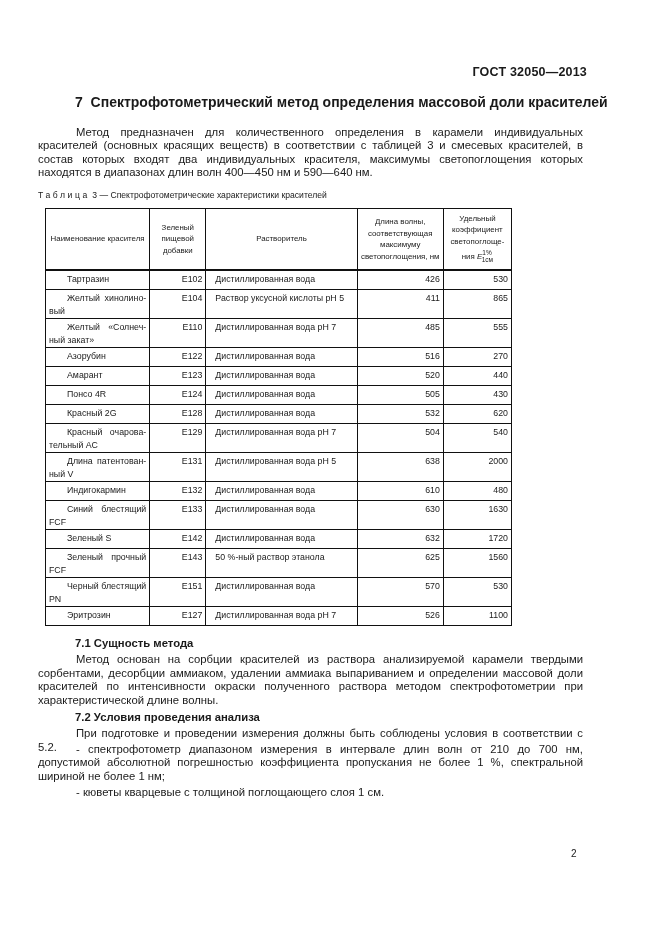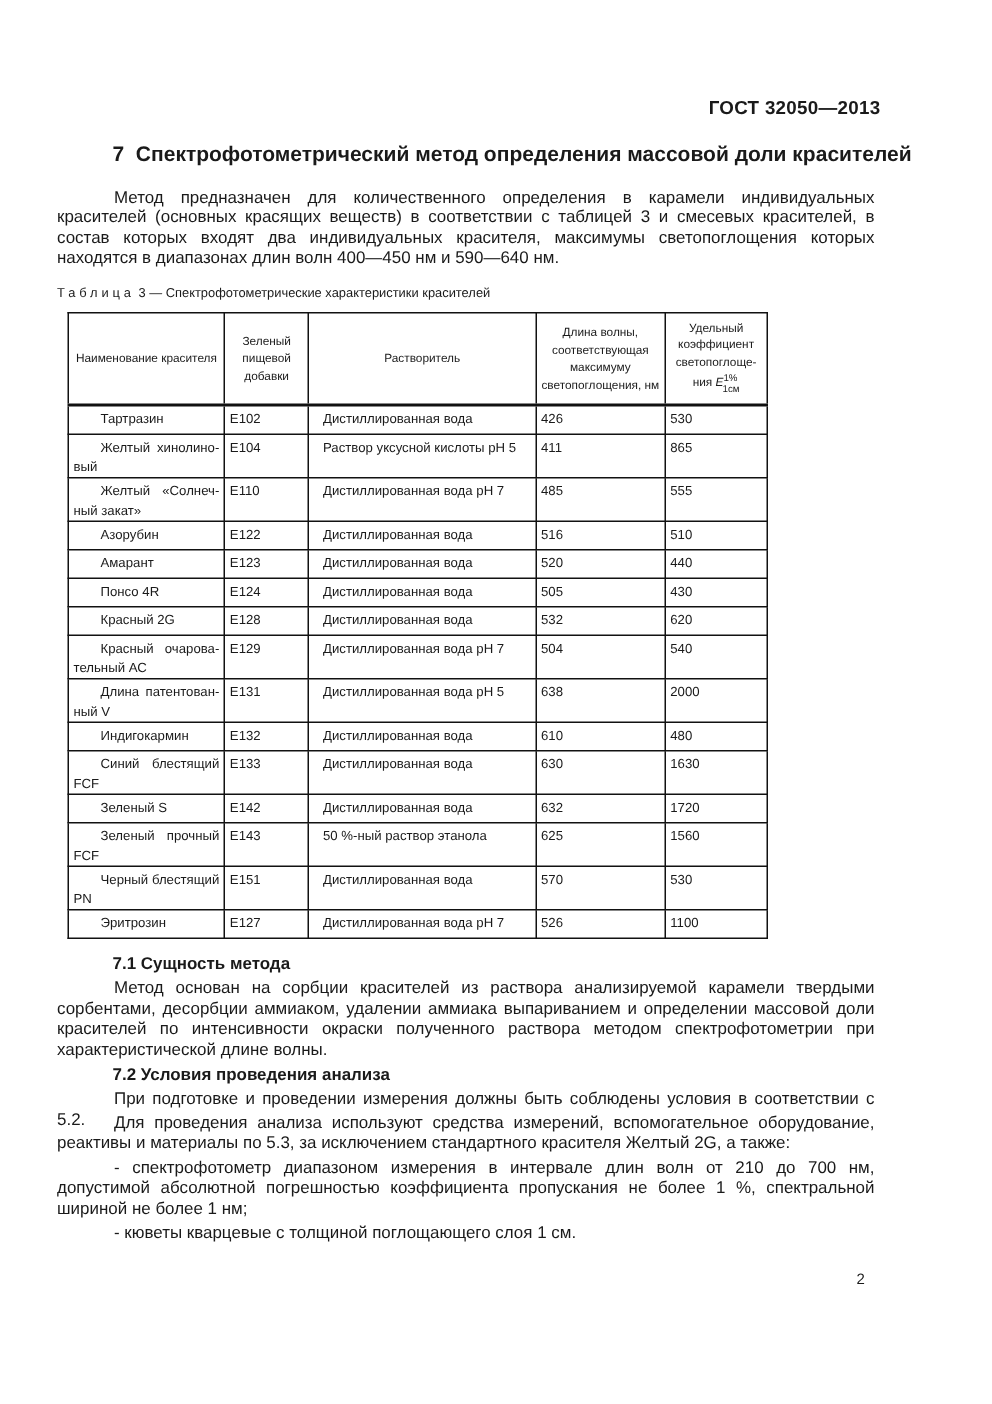--- a/index.html
+++ b/index.html
@@ -10,21 +10,21 @@
   .intro { position: absolute; left: 38px; top: 126px; width: 545px; font-size: 11.3px; line-height: 13.4px; text-align: justify; }
   .indent { text-indent: 38px; }
   .caption { position: absolute; left: 38px; top: 190px; font-size: 8.6px; white-space: nowrap; }
   .caption .spaced { letter-spacing: 2.6px; }
   table.t { position: absolute; left: 45px; top: 208px; width: 467px; border-collapse: collapse; font-size: 8.8px; }
   table.t td, table.t th { border: 1px solid #111; padding: 0 3px; vertical-align: top; }
   table.t th { font-weight: normal; font-size: 7.9px; text-align: center; vertical-align: middle; line-height: 11.5px; height: 60px; border-bottom: 2px solid #111; }
   table.t td { height: 16px; line-height: 13px; padding-top: 2px; }
   table.t tr.two td { height: 26px; }
   td.name { text-align: justify; text-align-last: left; }
-  td.c { text-align: left; }
+  td.c { text-align: right; }
   td.solv { padding-left: 9px !important; }
   sub, sup { font-size: 6.5px; }
   .sec { position: absolute; left: 38px; width: 545px; font-size: 11.3px; line-height: 13.4px; text-align: justify; }
   .sech { font-weight: bold; padding-left: 37px; }
   .pageno { position: absolute; left: 571px; top: 848px; font-size: 10px; }
 </style>
 </head>
 <body>
 
 <div class="std">ГОСТ  32050—2013</div>
@@ -81,21 +81,21 @@
         <td class="c">E110</td>
         <td class="solv">Дистиллированная вода pH 7</td>
         <td class="c">485</td>
         <td class="c">555</td>
       </tr>
       <tr>
         <td class="name" style="padding-left: 3px; text-indent: 18px;">Азорубин</td>
         <td class="c">E122</td>
         <td class="solv">Дистиллированная вода</td>
         <td class="c">516</td>
-        <td class="c">510</td>
+        <td class="c">270</td>
       </tr>
       <tr>
         <td class="name" style="padding-left: 3px; text-indent: 18px;">Амарант</td>
         <td class="c">E123</td>
         <td class="solv">Дистиллированная вода</td>
         <td class="c">520</td>
         <td class="c">440</td>
       </tr>
       <tr>
         <td class="name" style="padding-left: 3px; text-indent: 18px;">Понсо 4R</td>
@@ -173,19 +173,18 @@
 <div id="sections">
     <div class="sec" style="top: 637px;">
       <div class="sech" style="margin-bottom: 3px;">7.1  Сущность метода</div>
       <div class="indent" style="margin-bottom: 3px;">Метод основан на сорбции красителей из раствора анализируемой карамели твердыми сорбентами, десорбции аммиаком, удалении аммиака выпариванием и определении массовой доли красителей по интенсивности окраски полученного раствора методом спектрофотометрии при характеристической длине волны.</div>
     </div>
     <div class="sec" style="top: 711px;">
       <div class="sech" style="margin-bottom: 3px;">7.2  Условия проведения анализа</div>
       <div class="indent" style="margin-bottom: 3px;">При подготовке и проведении измерения должны быть соблюдены условия в соответствии с 5.2.</div>
     </div>
     <div class="sec" style="top: 743px;">
-      <div class="indent" style="margin-bottom: 3px;">Для проведения анализа используют средства измерений, вспомогательное оборудование, реактивы и материалы по 5.3, за исключением стандартного красителя Желтый 2G, а также:</div>
       <div class="indent" style="margin-bottom: 3px;">- спектрофотометр диапазоном измерения в интервале длин волн от 210 до 700 нм, допустимой абсолютной погрешностью коэффициента пропускания не более 1 %, спектральной шириной не более 1 нм;</div>
       <div class="indent" style="margin-bottom: 3px;">- кюветы кварцевые с толщиной поглощающего слоя 1 см.</div>
     </div>
   </div>
 
 <div class="pageno">2</div>
 
 </body></html>

